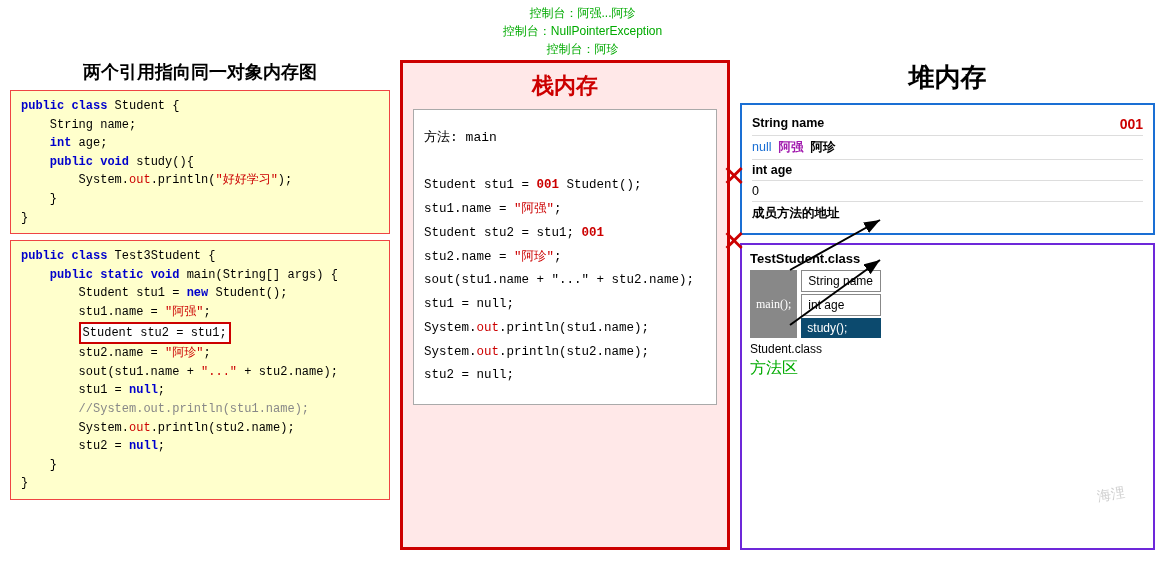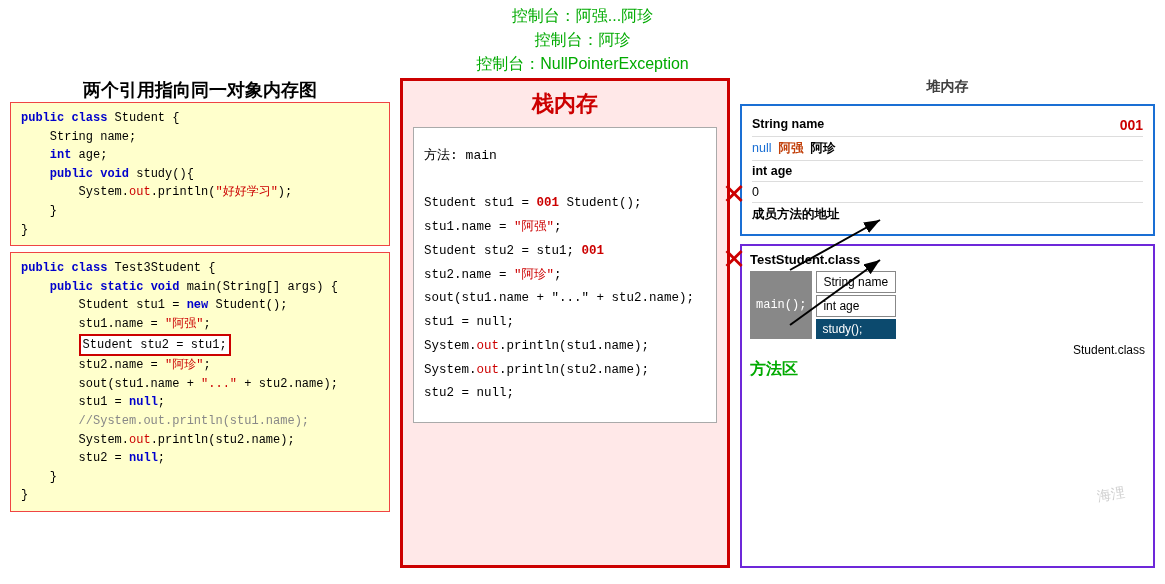--- a/index.html
+++ b/index.html
@@ -12,21 +12,21 @@
       position: relative;
     }
 
     .top-console {
       text-align: center;
       padding: 4px 0 2px 0;
       line-height: 1.5;
     }
     .console-line {
       color: #00aa00;
-      font-size: 16px;
+      font-size: 12px;
       font-family: Arial, sans-serif;
     }
 
     .main-area {
       display: flex;
       flex-direction: row;
       padding: 0 10px;
       gap: 10px;
       height: 490px;
     }
@@ -35,20 +35,21 @@
     .left-panel {
       width: 380px;
       flex-shrink: 0;
     }
 
     .left-title {
       font-size: 18px;
       font-weight: bold;
       color: #000;
       text-align: center;
+      margin-bottom: 6px;
       font-family: Arial, sans-serif;
     }
 
     .code-box {
       background: #ffffcc;
       border: 1px solid #ef4444;
       padding: 6px 10px;
       font-size: 12px;
       font-family: 'Courier New', monospace;
       line-height: 1.55;
@@ -101,22 +102,22 @@
 
     
     .right-panel {
       flex: 1;
       display: flex;
       flex-direction: column;
       gap: 8px;
     }
 
     .heap-title {
-      color: #404040;
-      font-size: 14px;
+      color: #000000;
+      font-size: 26px;
       font-weight: bold;
       text-align: center;
       font-family: Arial, sans-serif;
     }
 
     .heap-box {
       border: 2px solid #1a6fd4;
       background: #fff;
       padding: 8px 10px;
       font-size: 12.5px;
@@ -145,35 +146,35 @@
       background: #fff;
       padding: 6px 8px;
       font-size: 12px;
       font-family: Arial, sans-serif;
       flex: 1;
     }
 
     .method-area-label {
       color: #00aa00;
       font-size: 16px;
-      font-weight: bold;
+      font-weight: normal;
       margin-top: 2px;
     }
 
     .class-box {
       display: flex;
       gap: 4px;
     }
 
     .class-name-bar {
       background: #888;
       color: #fff;
       padding: 8px 6px;
       font-size: 12px;
-      font-family: Liberation Mono, monospace;
+      font-family: Liberation Serif, serif;
       display: flex;
       flex-direction: column;
       justify-content: center;
     }
 
     .class-methods {
       display: flex;
       flex-direction: column;
       gap: 2px;
     }
@@ -211,22 +212,22 @@
       font-size: 14px;
       transform: rotate(-10deg);
       font-family: Arial;
     }
   </style>
 </head>
 <body>
 
 <div class="top-console">
   <div class="console-line">控制台：阿强...阿珍</div>
+  <div class="console-line">控制台：NullPointerException</div>
   <div class="console-line">控制台：阿珍</div>
-  <div class="console-line">控制台：NullPointerException</div>
 </div>
 
 <div class="main-area">
 
   <div class="left-panel">
     <div class="left-title">两个引用指向同一对象内存图</div>
 
     <div class="code-box">
       <span class="kw">public class</span> Student {<br>
       &nbsp;&nbsp;&nbsp;&nbsp;String name;<br>
@@ -299,21 +300,21 @@
     <div class="heap-title">堆内存</div>
 
     <div class="heap-box">
       <div class="heap-row">
         <span class="field-name">String name</span>
         <span class="addr">001</span>
       </div>
       <div class="heap-row">
         <span>
           <span class="null-val">null</span>&nbsp;
-          <span style="color:#c2410c; font-weight:bold;">阿强</span>&nbsp;
+          <span style="color:#a21caf; font-weight:bold;">阿强</span>&nbsp;
           <span style="color:#000000; font-weight:bold;">阿珍</span>
         </span>
       </div>
       <div class="heap-row">
         <span class="field-name">int age</span>
       </div>
       <div class="heap-row">
         <span>0</span>
       </div>
       <div class="heap-row">
@@ -332,21 +333,21 @@
             <span>String name</span>
           </div>
           <div class="method-cell white-cell">
             <span>int age</span>
           </div>
           <div class="method-cell">
             <span>study();</span>
           </div>
         </div>
       </div>
-      <div style="margin-top:4px; text-align:right; font-size:12px;">Student.class</div>
+      <div style="margin-top:4px; text-align:left; font-size:12px;">Student.class</div>
       <div class="method-area-label">方法区</div>
     </div>
   </div>
 
 </div>
 
 <svg style="position:absolute;top:0;left:0;width:1165px;height:584px;pointer-events:none;">
 
   <defs>
     <marker id="arrowhead" markerWidth="8" markerHeight="6" refX="8" refY="3" orient="auto">

